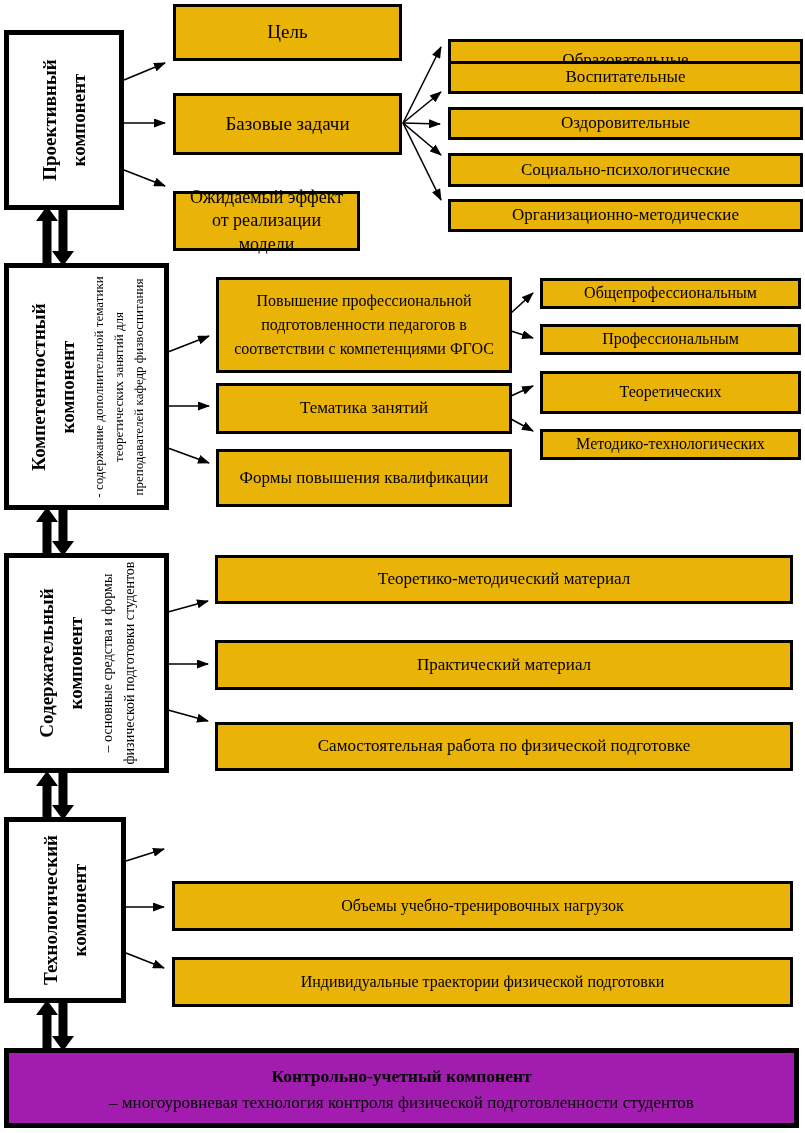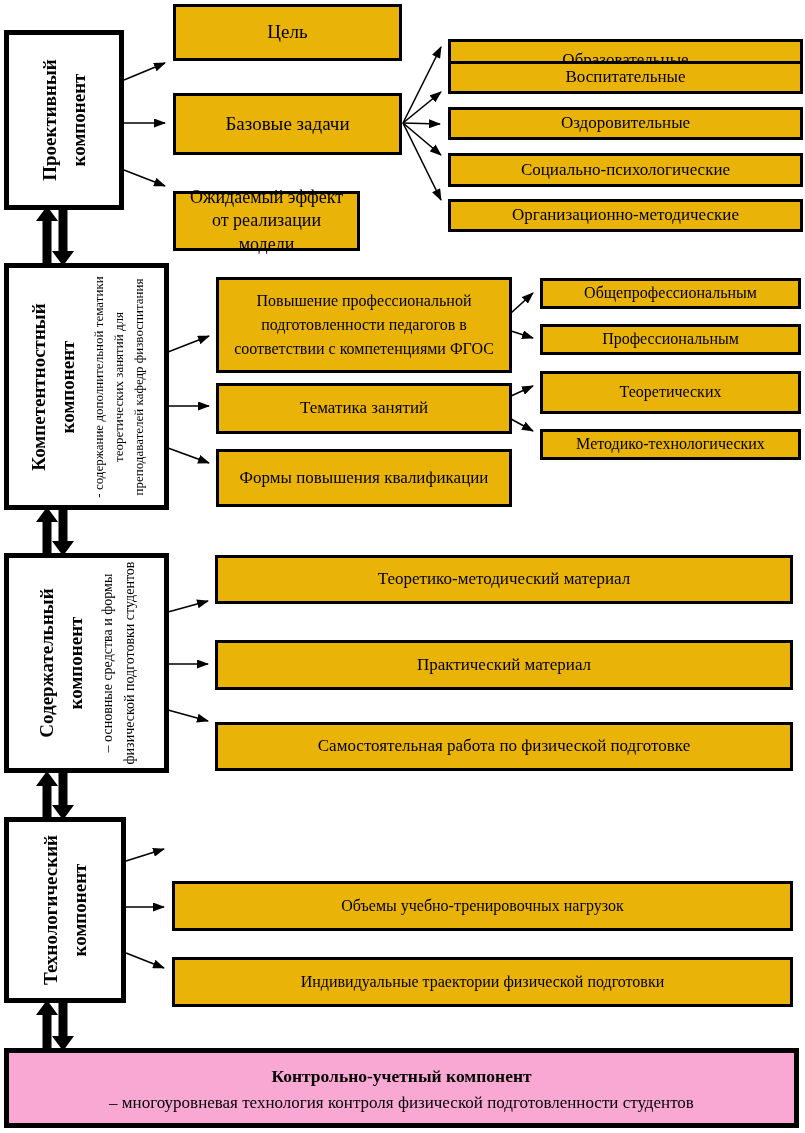--- a/index.html
+++ b/index.html
@@ -22,21 +22,21 @@
     transform:translate(-50%,-50%) rotate(-90deg);
     text-align:center;
   }
   .ctitle { font-weight:bold; font-size:19px; line-height:1.5; }
   .csub   { font-size:13px; line-height:1.55; margin-top:7px; }
   .fs19 { font-size:19px; }
   .fs18 { font-size:18px; }
   .fs17 { font-size:17px; }
   .fs16 { font-size:16px; }
   .footer-box {
-    position:absolute; box-sizing:border-box; background:#f9a8d4;
+    position:absolute; box-sizing:border-box; background:#a21caf;
     border:5px solid #000; text-align:center; padding-top:9px;
   }
   .footer-title { font-weight:bold; font-size:17.5px; line-height:1.6; }
   .footer-sub   { font-size:17px; line-height:1.5; }
   svg.overlay { position:absolute; left:0; top:0; pointer-events:none; }
 </style>
 </head>
 <body>
 
 <div class="canvas">

